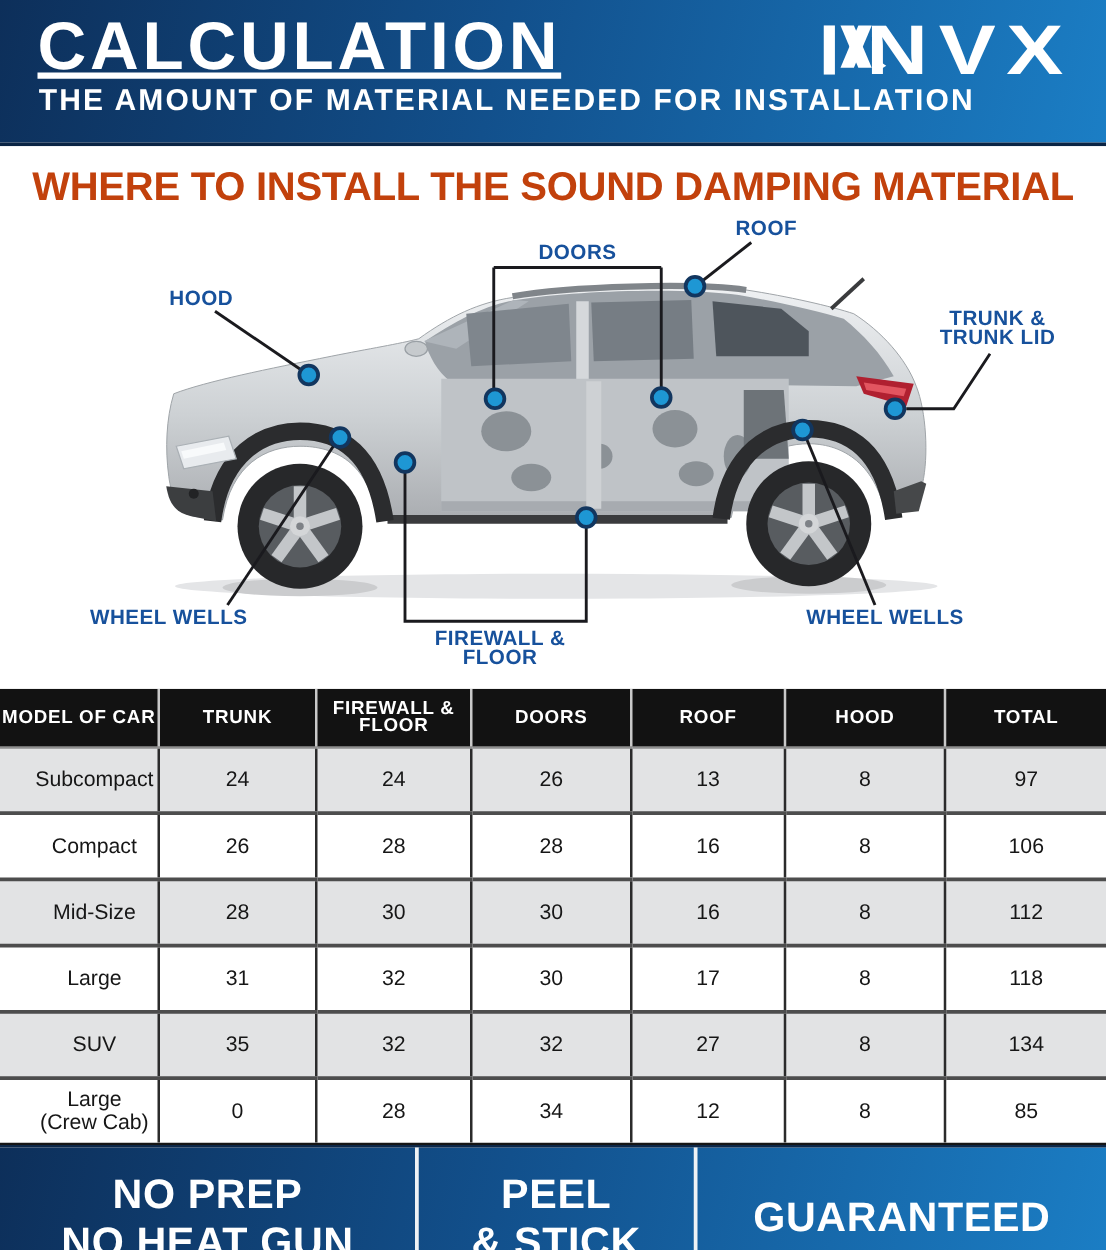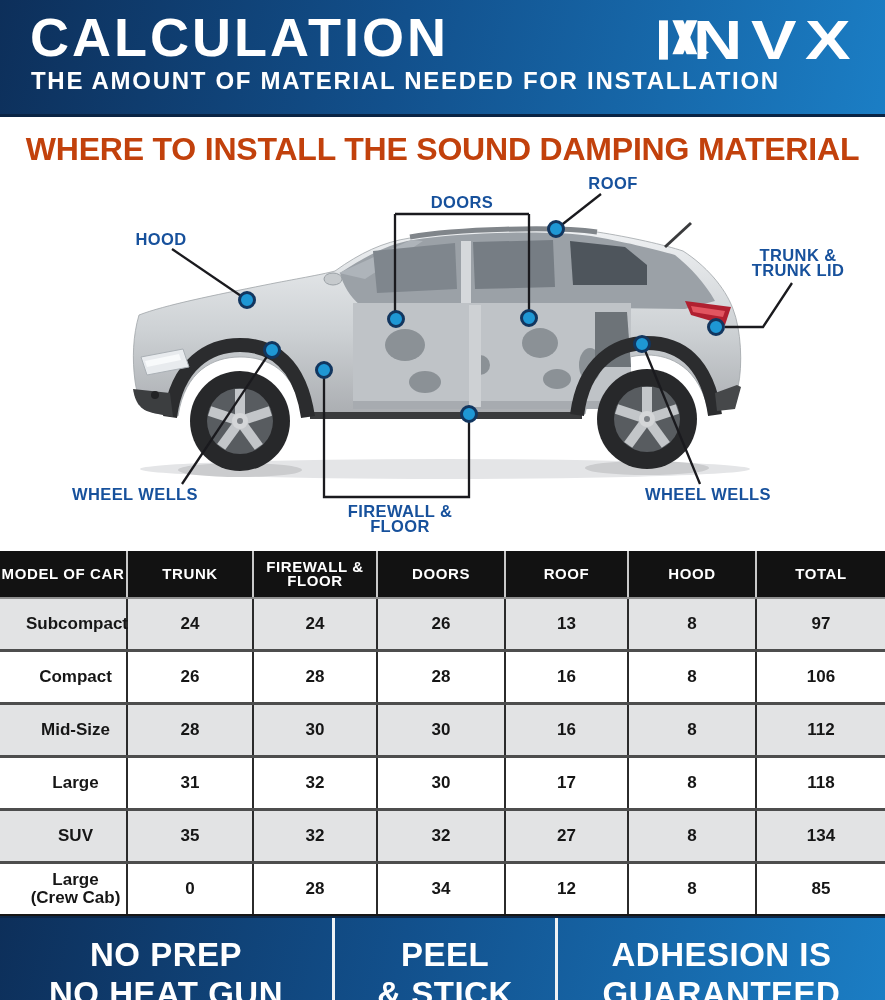--- a/index.html
+++ b/index.html
@@ -3,21 +3,21 @@
 <meta charset="utf-8">
 <style>
   html,body{margin:0;padding:0;background:#fff;}
   .page{width:885px;height:1000px;position:relative;overflow:hidden;background:#fff;
         font-family:"Liberation Sans",sans-serif;}
 
   
   .banner-top{position:relative;height:114px;border-bottom:3px solid #0a2444;
     background:linear-gradient(103deg,#0d2f5a 0%,#12508c 45%,#1b7ec5 100%);}
   .main-title{position:absolute;left:30px;top:6px;margin:0;font-size:54px;font-weight:bold;
-    color:#fff;letter-spacing:3px;}
+    color:#fff;letter-spacing:3px;text-decoration:underline;}
   .subtitle{position:absolute;left:31px;top:67px;font-size:24px;font-weight:bold;color:#fff;
     letter-spacing:1.7px;white-space:nowrap;}
   .brand{position:absolute;right:26px;top:12px;display:flex;align-items:center;gap:12px;justify-content:flex-end;}
   .brand-text{font-size:56px;font-weight:bold;color:#fff;letter-spacing:7px;line-height:1;
     transform:scaleX(1.22);transform-origin:right center;}
 
   
   .diagram{position:relative;height:434px;background:#fff;}
   .diagram-heading{position:absolute;top:14px;left:0;width:100%;text-align:center;margin:0;
     font-size:32px;font-weight:bold;color:#c2410c;letter-spacing:-0.2px;}
@@ -28,21 +28,21 @@
   .dot{position:absolute;width:12px;height:12px;border-radius:50%;background:#1e97d4;
     border:3px solid #12365f;transform:translate(-50%,-50%);}
 
   
   .table-wrap{border-bottom:2px solid #161616;}
   table.data{width:885px;border-collapse:collapse;table-layout:fixed;}
   table.data th{background:#121212;color:#fff;font-size:15px;font-weight:bold;
     letter-spacing:0.6px;height:44px;border-right:2px solid #c9c9c9;
     border-bottom:2px solid #8f8f8f;text-align:center;line-height:14px;}
   table.data th:last-child{border-right:none;}
-  table.data td{height:48px;background:#fff;font-weight:bold;font-size:17px;color:#161616;
+  table.data td{height:48px;background:#fff;font-weight:normal;font-size:17px;color:#161616;
     text-align:center;border-right:2px solid #2b2b2b;border-bottom:3px solid #4d4d4d;}
   table.data tr:last-child td{border-bottom:none;}
   table.data td:last-child{border-right:none;}
   table.data tr.alt td{background:#e2e3e4;}
   td.model-cell{text-align:left;padding-left:26px;font-size:16.5px;line-height:18px;}
   td.model-cell span{display:block;}
 
   
   .banner-bottom{height:113px;display:flex;border-top:2px solid #0c2748;
     background:linear-gradient(103deg,#0d2f5a 0%,#12508c 45%,#1b7ec5 100%);}
@@ -306,18 +306,17 @@
   <div class="banner-bottom">
     <div class="footer-col fc1">
       <div>NO PREP</div>
       <div>NO HEAT GUN</div>
     </div>
     <div class="footer-col fc2">
       <div>PEEL</div>
       <div>&amp; STICK</div>
     </div>
     <div class="footer-col fc3">
-      <div>ADHESION IS</div>
       <div>GUARANTEED</div>
     </div>
   </div>
 
 </div>
 
 </body></html>

